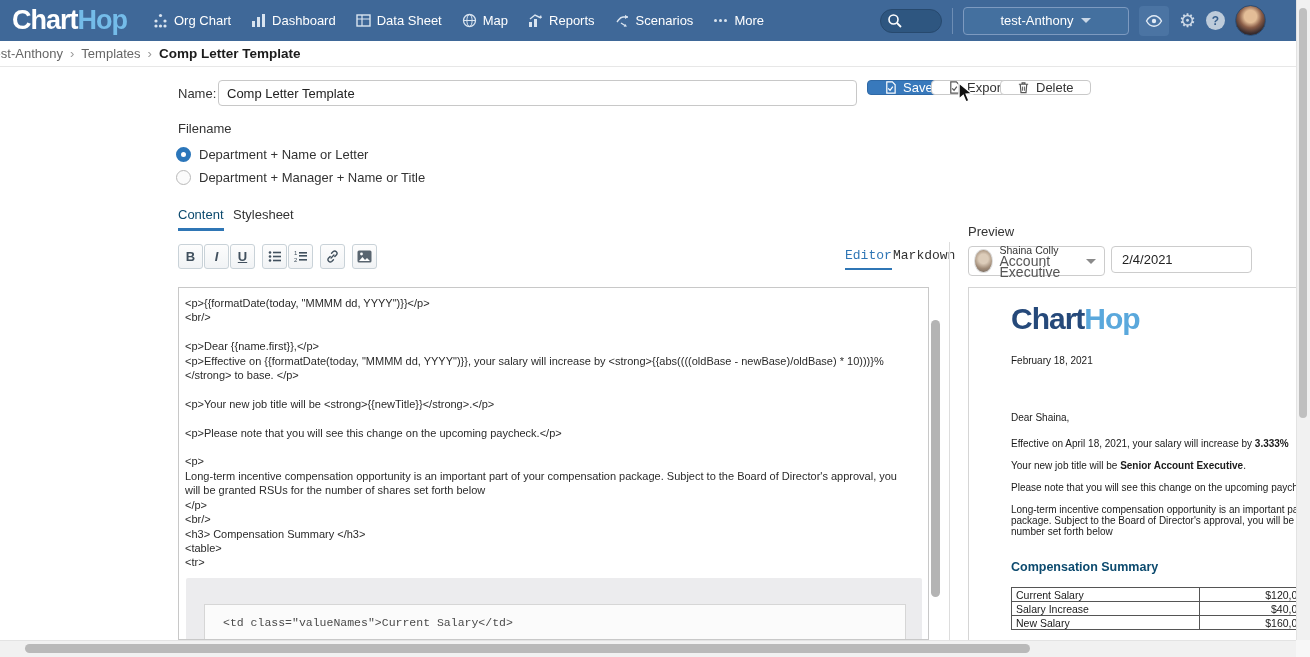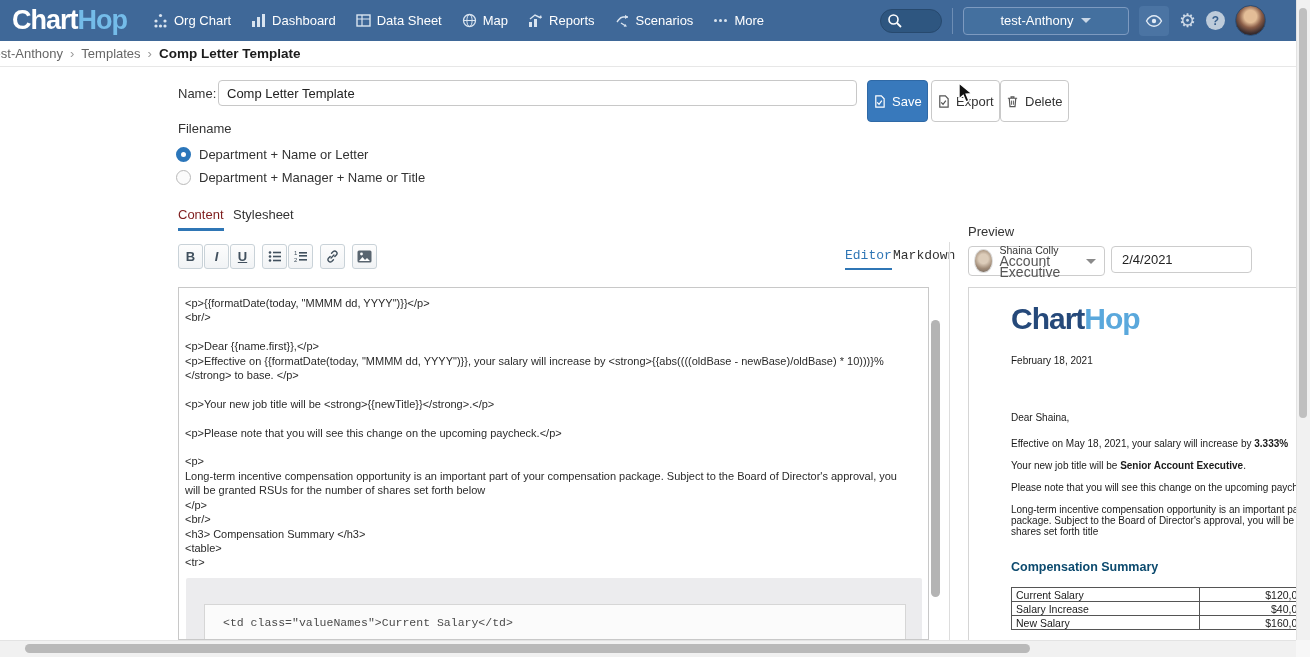--- a/index.html
+++ b/index.html
@@ -29,30 +29,30 @@
 
   
   .crumbbar{left:0;top:41px;width:1310px;height:25px;background:#fff;border-bottom:1px solid #e7e7e7;display:flex;align-items:center;font-size:13px;color:#666;}
   .crumb-first{margin-left:-10px;}
   .crumb-sep{margin:0 7px;color:#999;}
   .crumb-last{font-weight:bold;color:#1b1b1b;font-size:13.5px;}
 
   
   .lbl{font-size:13px;color:#333;}
   .name-input{left:218px;top:80px;width:621px;height:24px;border:1px solid #c8c8c8;border-radius:4px;font-size:13px;color:#222;padding:0 8px;display:flex;align-items:center;background:#fff;}
-  .btn{height:42px;border-radius:4px;font-size:13px;display:flex;align-items:center;gap:6px;padding:0 5px;box-sizing:border-box;}
+  .btn{height:15px;border-radius:4px;font-size:13px;display:flex;align-items:center;gap:6px;padding:0 16px;box-sizing:border-box;}
   .btn-primary{background:#3879bc;border:1px solid #2f69a6;color:#fff;}
   .btn-plain{background:#fff;border:1px solid #c9c9c9;color:#333;}
 
   .radio{width:15px;height:15px;border-radius:50%;box-sizing:border-box;background:#fff;}
   .radio.sel{border:5px solid #2b76ba;}
   .radio.unsel{border:1px solid #b9b9b9;background:#fbfbfb;}
 
   .tab{font-size:13px;padding-bottom:6px;}
-  .tab.active{color:#7f1d1d;border-bottom:3px solid #2f76b5;}
+  .tab.active{color:#0c4a6e;border-bottom:3px solid #2f76b5;}
   .tab.inactive{color:#333;}
 
   
   .tbtn{width:25px;height:25px;box-sizing:border-box;border:1px solid #c9d2d8;border-radius:3px;background:linear-gradient(#fdfdfd,#f1f3f5);
         display:flex;align-items:center;justify-content:center;color:#41505e;font-size:13px;}
   .tbtn b{font-weight:bold;}
   .mode-tab{font-size:13px;padding-bottom:5px;font-family:Liberation Mono, monospace;}
   .mode-tab.active{color:#2f76b5;border-bottom:2px solid #2f76b5;}
   .editor-box{left:178px;top:287px;width:751px;height:353px;border:1px solid #c8c8c8;box-sizing:border-box;background:#fff;overflow:hidden;}
   .editor-text{position:absolute;left:6px;top:8px;width:739px;white-space:pre;font-size:11px;line-height:14.4px;color:#2b2b2b;overflow:hidden;}
@@ -330,26 +330,26 @@
   <div class="abs date-input">
     <span>2/4/2021</span>
   </div>
 
   <div class="abs paper">
     <div class="paper-logo">
       <span class="pl1">Chart</span><span class="pl2">Hop</span>
     </div>
     <div class="paper-line" style="top:60px;margin-top:7px;">February 18, 2021</div>
     <div class="paper-line" style="top:124px;"><span>Dear Shaina,</span></div>
-    <div class="paper-line" style="top:150px;"><span>Effective on May 18, 2021, your salary will increase by </span><span style="font-weight: bold;">3.333%</span></div>
+    <div class="paper-line" style="top:150px;"><span>Effective on April 18, 2021, your salary will increase by </span><span style="font-weight: bold;">3.333%</span></div>
     <div class="paper-line" style="top:172px;"><span>Your new job title will be </span><span style="font-weight: bold;">Senior Account Executive</span><span>.</span></div>
     <div class="paper-line" style="top:194px;"><span>Please note that you will see this change on the upcoming paycheck</span></div>
     <div class="paper-line" style="top:216px;"><span>Long-term incentive compensation opportunity is an important part of your compensation</span></div>
     <div class="paper-line" style="top:227px;"><span>package. Subject to the Board of Director's approval, you will be granted RSUs for the</span></div>
-    <div class="paper-line" style="top:238px;"><span>shares set forth title</span></div>
+    <div class="paper-line" style="top:238px;"><span>number set forth below</span></div>
     <div class="paper-h3">Compensation Summary</div>
     <table class="ctable">
       <tbody>
           <tr>
         <td>Current Salary</td>
         <td class="val">$120,000</td>
       </tr>
       <tr>
         <td>Salary Increase</td>
         <td class="val">$40,000</td>

